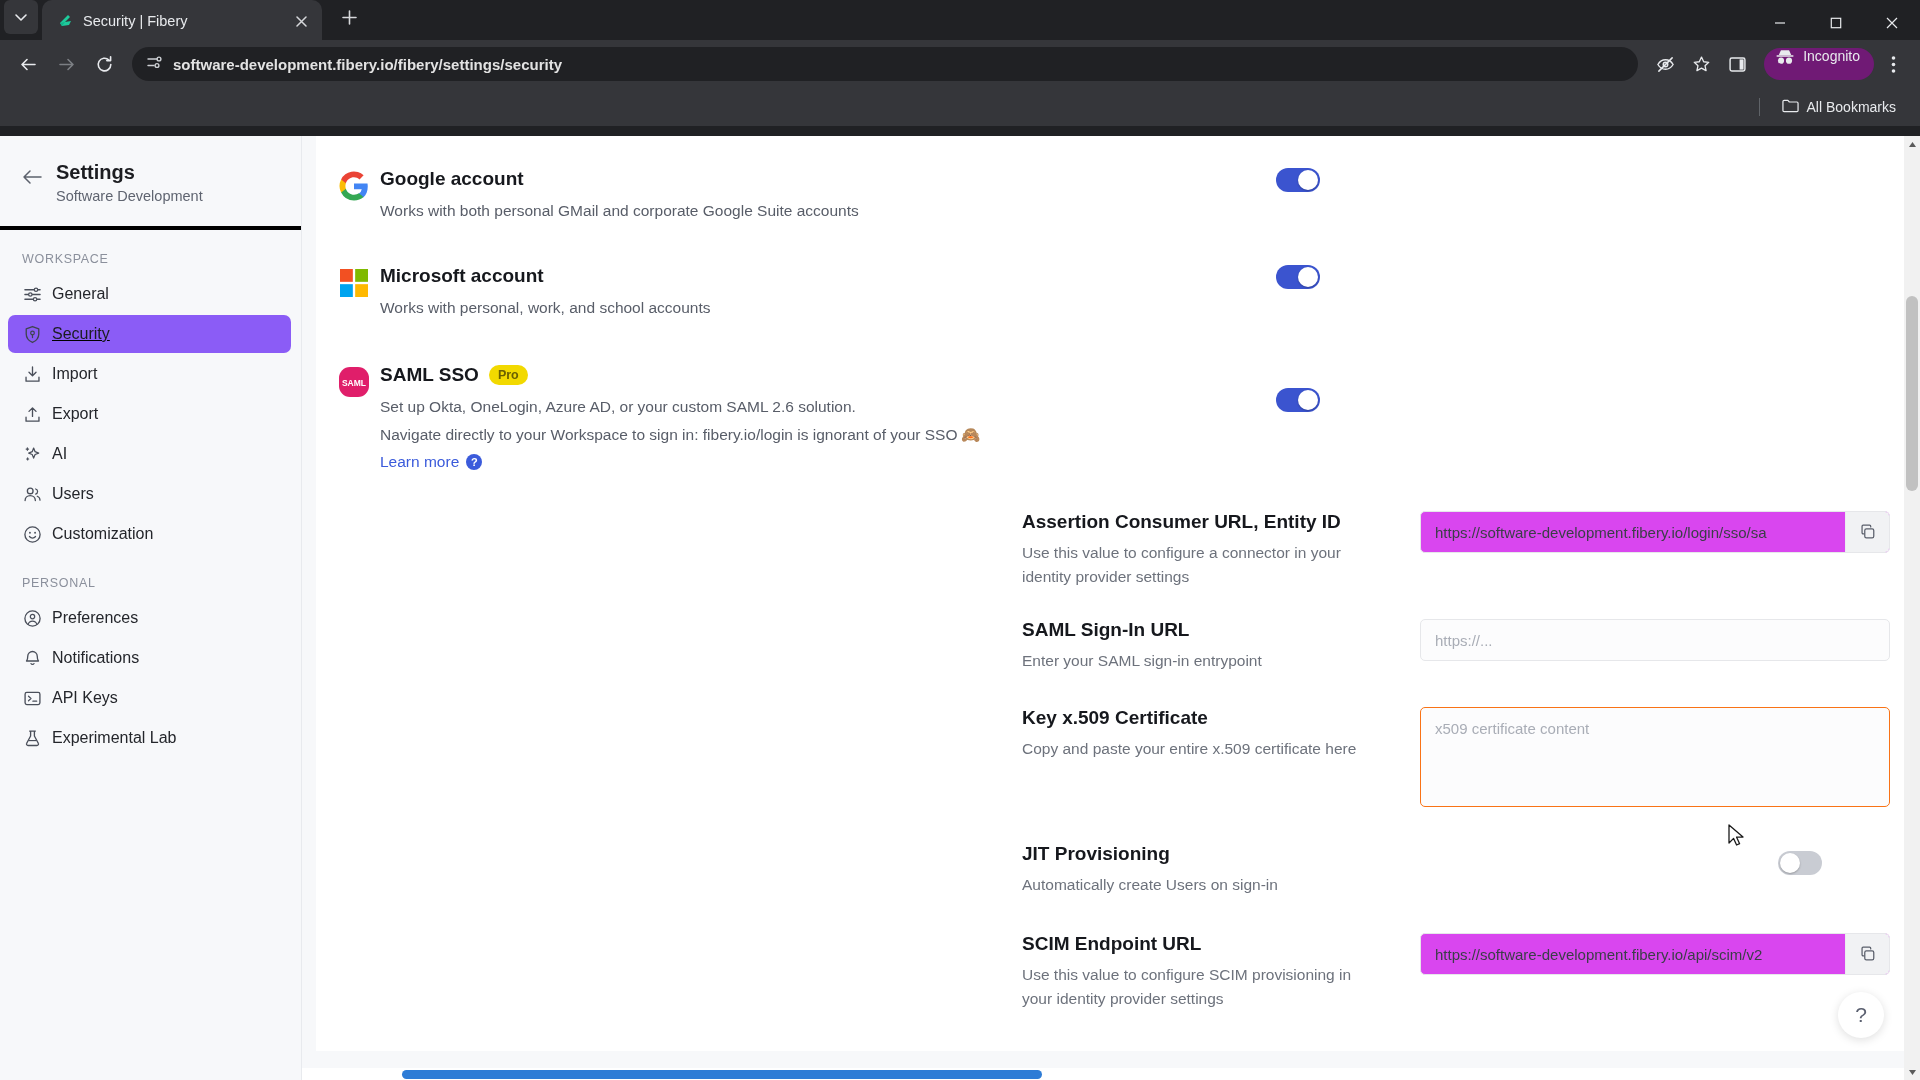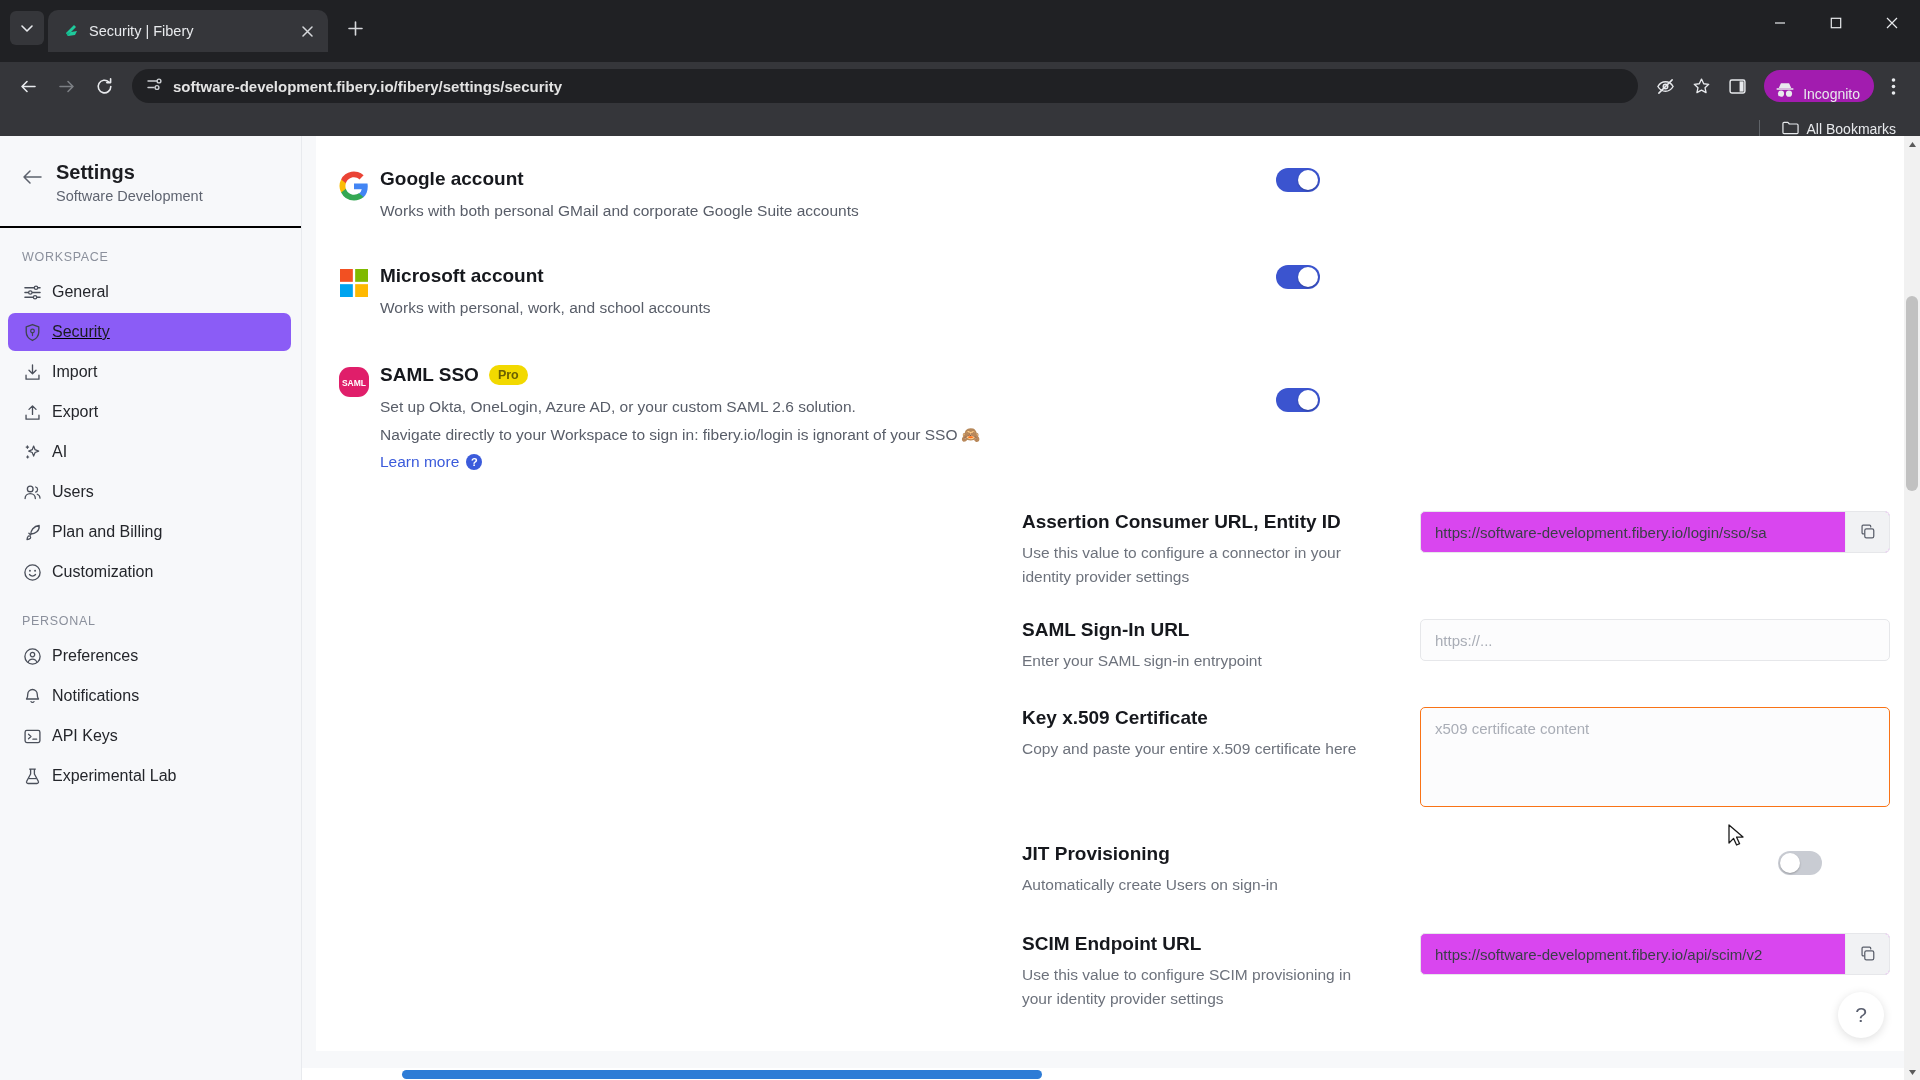--- a/index.html
+++ b/index.html
@@ -7,22 +7,22 @@
     width: 1920px; height: 1080px;
     overflow: hidden;
     font-family: "Liberation Sans", sans-serif;
     background: #202124;
   }
 
   
   .browser { width: 1920px; height: 1080px; position: relative; background: #202124; }
 
   .tabstrip {
-    height: 62px; background: #202124;
-    display: flex; align-items: center; padding-left: 6px; position: relative;
+    height: 40px; background: #202124;
+    display: flex; align-items: flex-start; position: relative;
   }
   .tab-list-btn {
     width: 34px; height: 34px; margin: 0 4px 7px 4px; border-radius: 6px;
     background: #35363a; display: flex; align-items: center; justify-content: center;
     cursor: pointer;
   }
   .tab-list-btn svg { display: block; }
   .tab {
     display: flex; align-items: center; gap: 9px;
     height: 42px; width: 280px; padding: 0 10px 0 14px;
@@ -65,22 +65,22 @@
   }
   .omnibox-url {
     color: #e3e3e3; font-size: 15px; white-space: nowrap; overflow: hidden;
     text-overflow: ellipsis; flex: 1;
   }
   .tb-icon {
     width: 34px; height: 34px; border-radius: 50%; display: flex;
     align-items: center; justify-content: center; cursor: pointer; flex: none;
   }
   .incognito-pill {
-    height: 32px; border-radius: 16px; background: #a21caf;
-    display: flex; align-items: flex-end; gap: 8px; padding: 0 14px 0 11px;
+    height: 32px; border-radius: 16px; background: #701a75;
+    display: flex; align-items: flex-start; gap: 8px; padding: 0 14px 0 11px;
     margin-left: 8px; cursor: pointer; flex: none;
   }
   .incognito-pill span { color: #e8eaed; font-size: 14px; white-space: nowrap; }
 
   .bookmarkbar {
     height: 38px; background: #35363a; display: flex; align-items: center;
     justify-content: flex-end; padding-right: 16px; gap: 8px;
   }
   .bm-divider { width: 1px; height: 18px; background: #5f6368; margin-right: 6px; }
   .bm-item {
@@ -95,21 +95,21 @@
     background: #f7f8fa; display: flex; overflow: hidden;
   }
 
   
   .sidebar {
     width: 302px; flex: none; height: 100%; background: #f7f8fa;
     border-right: 1px solid #e8eaee; display: flex; flex-direction: column;
   }
   .sb-header {
     display: flex; align-items: flex-start; gap: 14px;
-    padding: 24px 20px 22px 22px; border-bottom: 2px solid #000000;
+    padding: 24px 20px 22px 22px; border-bottom: 4px solid #000000;
   }
   .sb-back { margin-top: 9px; cursor: pointer; flex: none; }
   .sb-title { font-size: 20px; font-weight: bold; color: #1c1d21; line-height: 1.25; }
   .sb-sub { font-size: 14.5px; color: #5f6470; margin-top: 3px; }
   .sb-group-label {
     font-size: 12.5px; letter-spacing: 0.7px; color: #8b909c;
     padding: 22px 0 8px 22px; font-weight: normal;
   }
   .sb-item {
     display: flex; align-items: center; gap: 10px;
@@ -437,30 +437,20 @@
         <span class="sb-ico">
           <svg width="19" height="19" viewBox="0 0 20 20">
             <circle cx="7.6" cy="6.2" r="3" stroke="#4a4f5a" stroke-width="1.4" fill="none"></circle>
             <path d="M2.2 16.4c0-3 2.4-5.2 5.4-5.2s5.4 2.2 5.4 5.2" stroke="#4a4f5a" stroke-width="1.4" fill="none" stroke-linecap="round"></path>
             <path d="M13.3 4.2a2.8 2.8 0 0 1 0 5.4M15 11.8c1.7.6 2.9 2.2 2.9 4.2" stroke="#4a4f5a" stroke-width="1.3" fill="none" stroke-linecap="round"></path>
           </svg>
         </span>
         <span class="sb-label">Users</span>
       </div>
 
-      <div class="sb-item">
-        <span class="sb-ico">
-          <svg width="19" height="19" viewBox="0 0 20 20">
-            <path d="M8 12.5C8 8 11.2 3.2 17 2.6c.6 5.8-4.2 9-8.7 9z" stroke="#4a4f5a" stroke-width="1.4" fill="none" stroke-linejoin="round"></path>
-            <path d="M8 12.5L6.2 10.7" stroke="#4a4f5a" stroke-width="1.4" stroke-linecap="round"></path>
-            <path d="M5.6 13.8c-1.2 1.2-1.4 3.6-1.4 3.6s2.4-.2 3.6-1.4a1.6 1.6 0 0 0-2.2-2.2z" stroke="#4a4f5a" stroke-width="1.3" fill="none" stroke-linejoin="round"></path>
-          </svg>
-        </span>
-        <span class="sb-label">Plan and Billing</span>
-      </div>
 
       <div class="sb-item">
         <span class="sb-ico">
           <svg width="19" height="19" viewBox="0 0 20 20">
             <circle cx="10" cy="10" r="8" stroke="#4a4f5a" stroke-width="1.4" fill="none"></circle>
             <circle cx="7.3" cy="8.2" r="1" fill="#4a4f5a"></circle>
             <circle cx="12.7" cy="8.2" r="1" fill="#4a4f5a"></circle>
             <path d="M6.8 12.1c.9 1.1 2 1.6 3.2 1.6s2.3-.5 3.2-1.6" stroke="#4a4f5a" stroke-width="1.3" fill="none" stroke-linecap="round"></path>
           </svg>
         </span>

